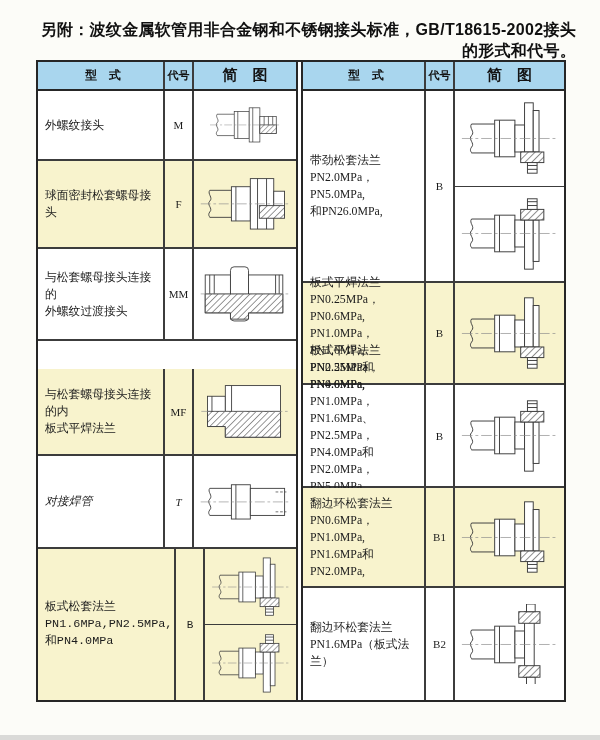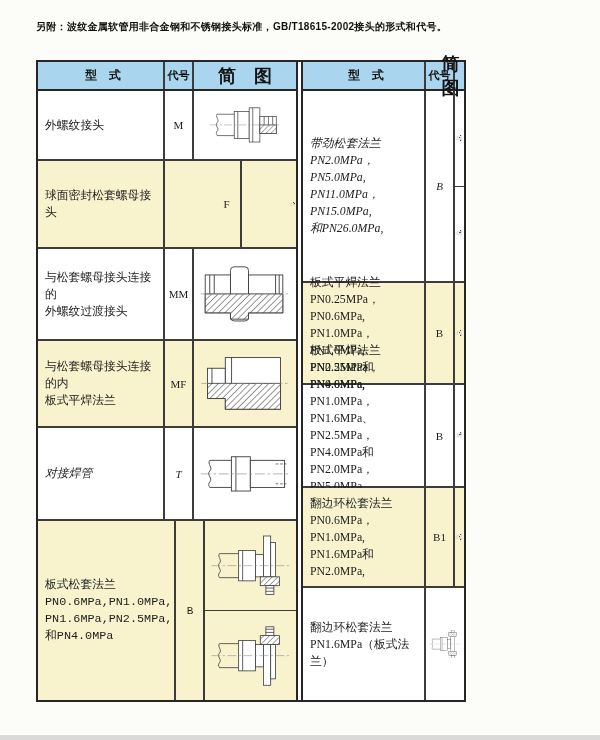--- a/index.html
+++ b/index.html
@@ -8,37 +8,37 @@
     --line:#3c3c3c;
     --outer:#262626;
     --ink:#1c1c1c;
   }
   *{box-sizing:border-box;margin:0;padding:0}
   html,body{width:600px;height:740px;background:#fcfcf8;overflow:hidden}
   body{position:relative;font-family:"Liberation Serif",serif;color:var(--ink)}
   .title{
     position:absolute;left:36px;top:20px;width:540px;
     font-family:"Liberation Sans",sans-serif;font-weight:bold;
-    font-size:10px;letter-spacing:.3px;color:#101010;
+    font-size:16px;letter-spacing:.3px;color:#101010;text-align:right;
   }
   .htable{
-    position:absolute;left:36px;top:60px;width:430px;height:642px;
+    position:absolute;left:36px;top:60px;width:530px;height:642px;
     display:flex;border:2px solid var(--outer);background:#fff;
   }
   .half{display:flex;flex-direction:column;min-width:0}
   .half-left{width:258px}
   .half-right{flex:1}
   .dbl{width:7px;border-left:2px solid var(--outer);border-right:2px solid var(--outer);background:#fff}
   .hrow{
     display:flex;height:29px;flex:0 0 29px;background:var(--blue);
     border-bottom:2px solid var(--outer);
   }
   .hcell{
     display:flex;align-items:center;justify-content:center;
-    font-weight:bold;font-size:18px;color:#141414;
+    font-weight:bold;font-size:15px;color:#141414;
   }
   .body{display:flex;flex-direction:column;flex:1;min-height:0}
   .row{display:flex;border-bottom:2px solid var(--line);min-height:0}
   .row:last-child{border-bottom:none;flex:1}
   .row.hl{background:var(--yellow)}
   .c-type{border-right:2px solid var(--line)}
   .c-code{border-right:2px solid var(--line)}
   .half-left  .c-type{flex:0 0 127px}
   .half-right .c-type{flex:0 0 123px}
   .c-code{flex:0 0 29px;display:flex;align-items:center;justify-content:center;font-size:11px}
@@ -95,21 +95,21 @@
                 <rect x="73" y="30" width="23" height="24" fill="#fff" stroke="#3c3c3c"></rect>
                 <rect x="73" y="42" width="23" height="12" fill="url(#hatch)" stroke="#3c3c3c"></rect>
                 <line x1="79" y1="30" x2="79" y2="42" stroke="#3c3c3c"></line>
                 <line x1="85" y1="30" x2="85" y2="42" stroke="#3c3c3c"></line>
                 <line x1="91" y1="30" x2="91" y2="42" stroke="#3c3c3c"></line>
                 <line x1="3" y1="42" x2="101" y2="42" stroke="#8a8a8a" style="stroke-width:0.7" stroke-dasharray="11 3 3 3"></line>
               </svg>
             </div>
           </div>
         </div>
-        <div class="row hl" style="flex: 0 0 88px; gap: 48px;">
+        <div class="row hl" style="flex: 0 0 88px;">
           <div class="c-type">
             <div>球面密封松套螺母接头</div>
           </div>
           <div class="c-code">F</div>
           <div class="c-diag">
             <div class="diag-sub">
               <svg class="fit" viewBox="0 0 104 84" width="104" height="84">
                 <path d="M13,27 C10,31 17,35 13,39 C9,43 17,47 13,51 C10,55 14,57 13,57" fill="none" stroke="#3c3c3c"></path>
                 <path d="M13,27 L37,27 M13,57 L37,57" fill="none" stroke="#3c3c3c"></path>
                 <rect x="37" y="23" width="21" height="38" fill="#fff" stroke="#3c3c3c"></rect>
@@ -139,21 +139,21 @@
                 <rect x="36" y="12" width="20" height="60" rx="4" fill="#fff" stroke="#3c3c3c"></rect>
                 <rect x="56" y="21" width="38" height="42" fill="#fff" stroke="#3c3c3c"></rect>
                 <line x1="86" y1="21" x2="86" y2="63" stroke="#3c3c3c"></line>
                 <line x1="90" y1="21" x2="90" y2="63" stroke="#3c3c3c"></line>
                 <path d="M8,42 L94,42 L94,63 L56,63 L56,70 L36,70 L36,63 L8,63 Z" fill="url(#hatch)" stroke="#3c3c3c"></path>
                 <line x1="3" y1="42" x2="101" y2="42" stroke="#8a8a8a" style="stroke-width:0.7" stroke-dasharray="11 3 3 3"></line>
               </svg>
             </div>
           </div>
         </div>
-        <div class="row hl" style="flex: 0 0 87px;">
+        <div class="row hl" style="flex: 0 0 87px; margin-top: 28px;">
           <div class="c-type">
             <div>与松套螺母接头连接的内</div>
             <div>板式平焊法兰</div>
           </div>
           <div class="c-code">MF</div>
           <div class="c-diag">
             <div class="diag-sub">
               <svg class="fit" viewBox="0 0 104 84" width="104" height="84">
                 <rect x="10" y="25" width="20" height="34" fill="#fff" stroke="#3c3c3c"></rect>
                 <line x1="15" y1="25" x2="15" y2="59" stroke="#3c3c3c"></line>
@@ -181,21 +181,20 @@
                 <line x1="86" y1="31" x2="98" y2="31" stroke="#3c3c3c" style="stroke-width:0.8" stroke-dasharray="3 2"></line>
                 <line x1="86" y1="53" x2="98" y2="53" stroke="#3c3c3c" style="stroke-width:0.8" stroke-dasharray="3 2"></line>
                 <line x1="3" y1="42" x2="101" y2="42" stroke="#8a8a8a" style="stroke-width:0.7" stroke-dasharray="11 3 3 3"></line>
               </svg>
             </div>
           </div>
         </div>
         <div class="row hl" style="flex: 1 1 181px; font-family: Liberation Mono, monospace;">
           <div class="c-type">
             <div>板式松套法兰</div>
-            <div>PN0.6MPa,PN1.0MPa,</div>
             <div>PN1.6MPa,PN2.5MPa,</div>
             <div>和PN4.0MPa</div>
           </div>
           <div class="c-code">B</div>
           <div class="c-diag">
             <div class="diag-sub">
               <svg class="fit" viewBox="0 0 104 84" width="104" height="84">
                 <path d="M13,27 C10,31 17,35 13,39 C9,43 17,47 13,51 C10,55 14,57 13,57" fill="none" stroke="#3c3c3c"></path>
                 <path d="M13,27 L37,27 M13,57 L37,57" fill="none" stroke="#3c3c3c"></path>
                 <rect x="37" y="23" width="21" height="38" fill="#fff" stroke="#3c3c3c"></rect>
@@ -233,25 +232,24 @@
 
   <div class="dbl"></div>
 
   <div class="half half-right">
     <div class="hrow">
       <div class="hcell c-type">型　式</div>
       <div class="hcell c-code">代号</div>
       <div class="hcell c-diag">简　图</div>
     </div>
     <div class="body">
-        <div class="row" style="flex: 0 0 192px; font-style: italic;">
+        <div class="row" style="flex: 0 0 192px;">
           <div class="c-type">
             <div>带劲松套法兰</div>
             <div>PN2.0MPa，PN5.0MPa,</div>
-            <div>PN11.0MPa，PN15.0MPa,</div>
             <div>和PN26.0MPa,</div>
           </div>
           <div class="c-code">B</div>
           <div class="c-diag">
             <div class="diag-sub">
               <svg class="fit" viewBox="0 0 104 84" width="104" height="84">
                 <path d="M13,27 C10,31 17,35 13,39 C9,43 17,47 13,51 C10,55 14,57 13,57" fill="none" stroke="#3c3c3c"></path>
                 <path d="M13,27 L37,27 M13,57 L37,57" fill="none" stroke="#3c3c3c"></path>
                 <rect x="37" y="23" width="21" height="38" fill="#fff" stroke="#3c3c3c"></rect>
                 <line x1="42" y1="23" x2="42" y2="61" stroke="#3c3c3c"></line>
@@ -363,20 +361,21 @@
                 <line x1="3" y1="42" x2="101" y2="42" stroke="#8a8a8a" style="stroke-width:0.7" stroke-dasharray="11 3 3 3"></line>
               </svg>
             </div>
           </div>
         </div>
         <div class="row" style="flex: 1 1 114px;">
           <div class="c-type">
             <div>翻边环松套法兰</div>
             <div>PN1.6MPa（板式法兰）</div>
           </div>
+          <div class="c-code">B2</div>
           <div class="c-diag">
             <div class="diag-sub">
               <svg class="fit" viewBox="0 0 104 84" width="104" height="84">
                 <path d="M13,27 C10,31 17,35 13,39 C9,43 17,47 13,51 C10,55 14,57 13,57" fill="none" stroke="#3c3c3c"></path>
                 <path d="M13,27 L37,27 M13,57 L37,57" fill="none" stroke="#3c3c3c"></path>
                 <rect x="37" y="23" width="21" height="38" fill="#fff" stroke="#3c3c3c"></rect>
                 <line x1="42" y1="23" x2="42" y2="61" stroke="#3c3c3c"></line>
                 <rect x="58" y="28" width="10" height="28" fill="#fff" stroke="#3c3c3c"></rect>
                 <rect x="68" y="8" width="10" height="68" fill="#fff" stroke="#3c3c3c"></rect>
                 <rect x="62" y="8" width="22" height="12" fill="url(#hatch)" stroke="#3c3c3c"></rect>

